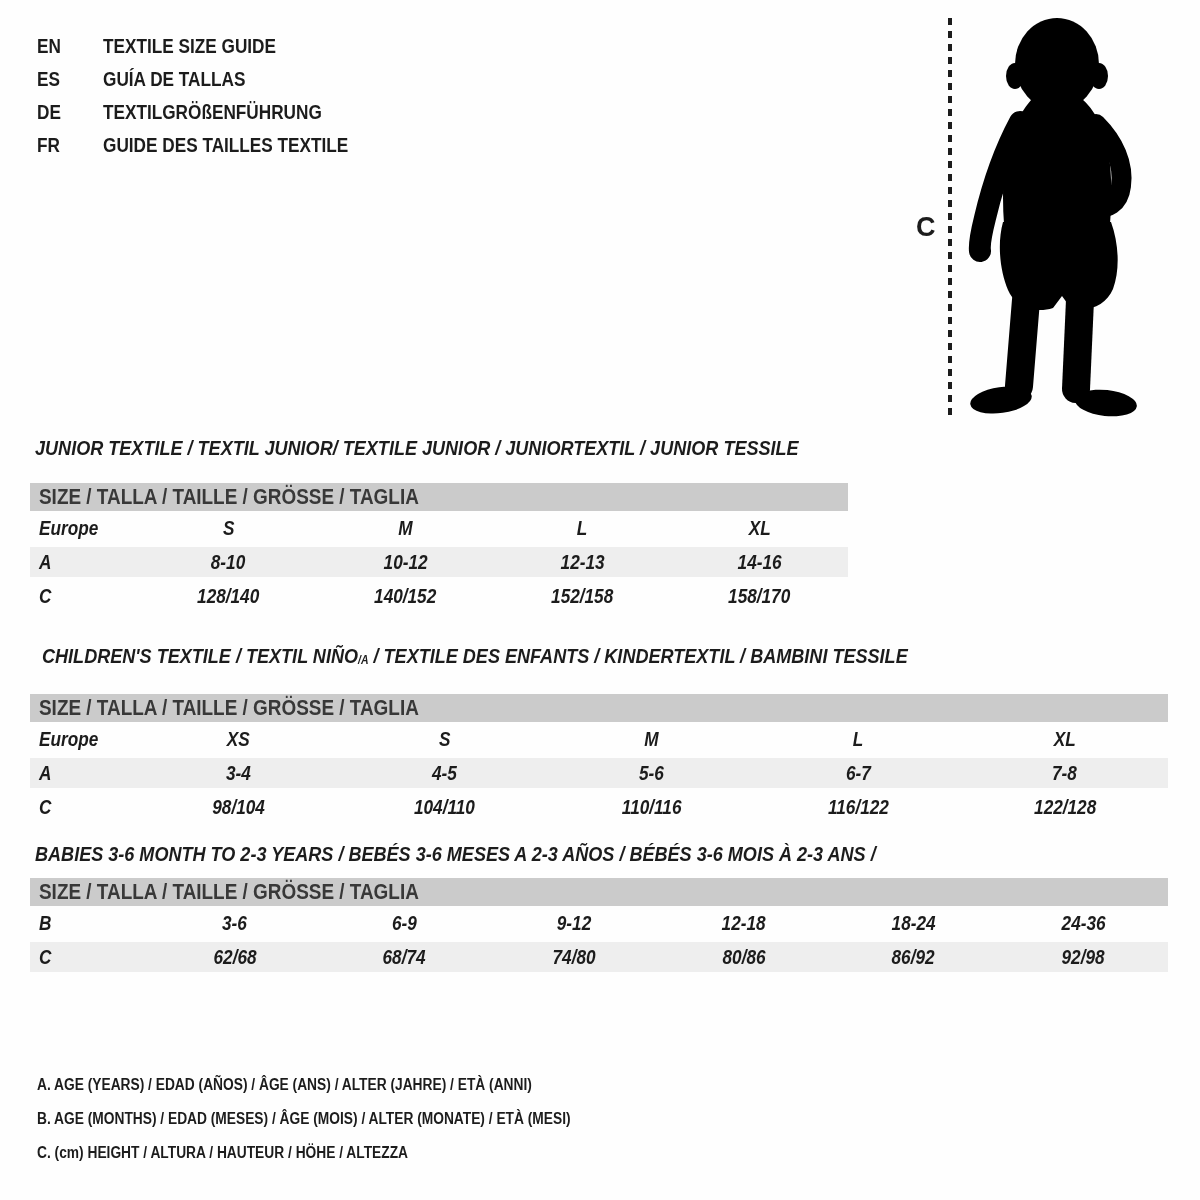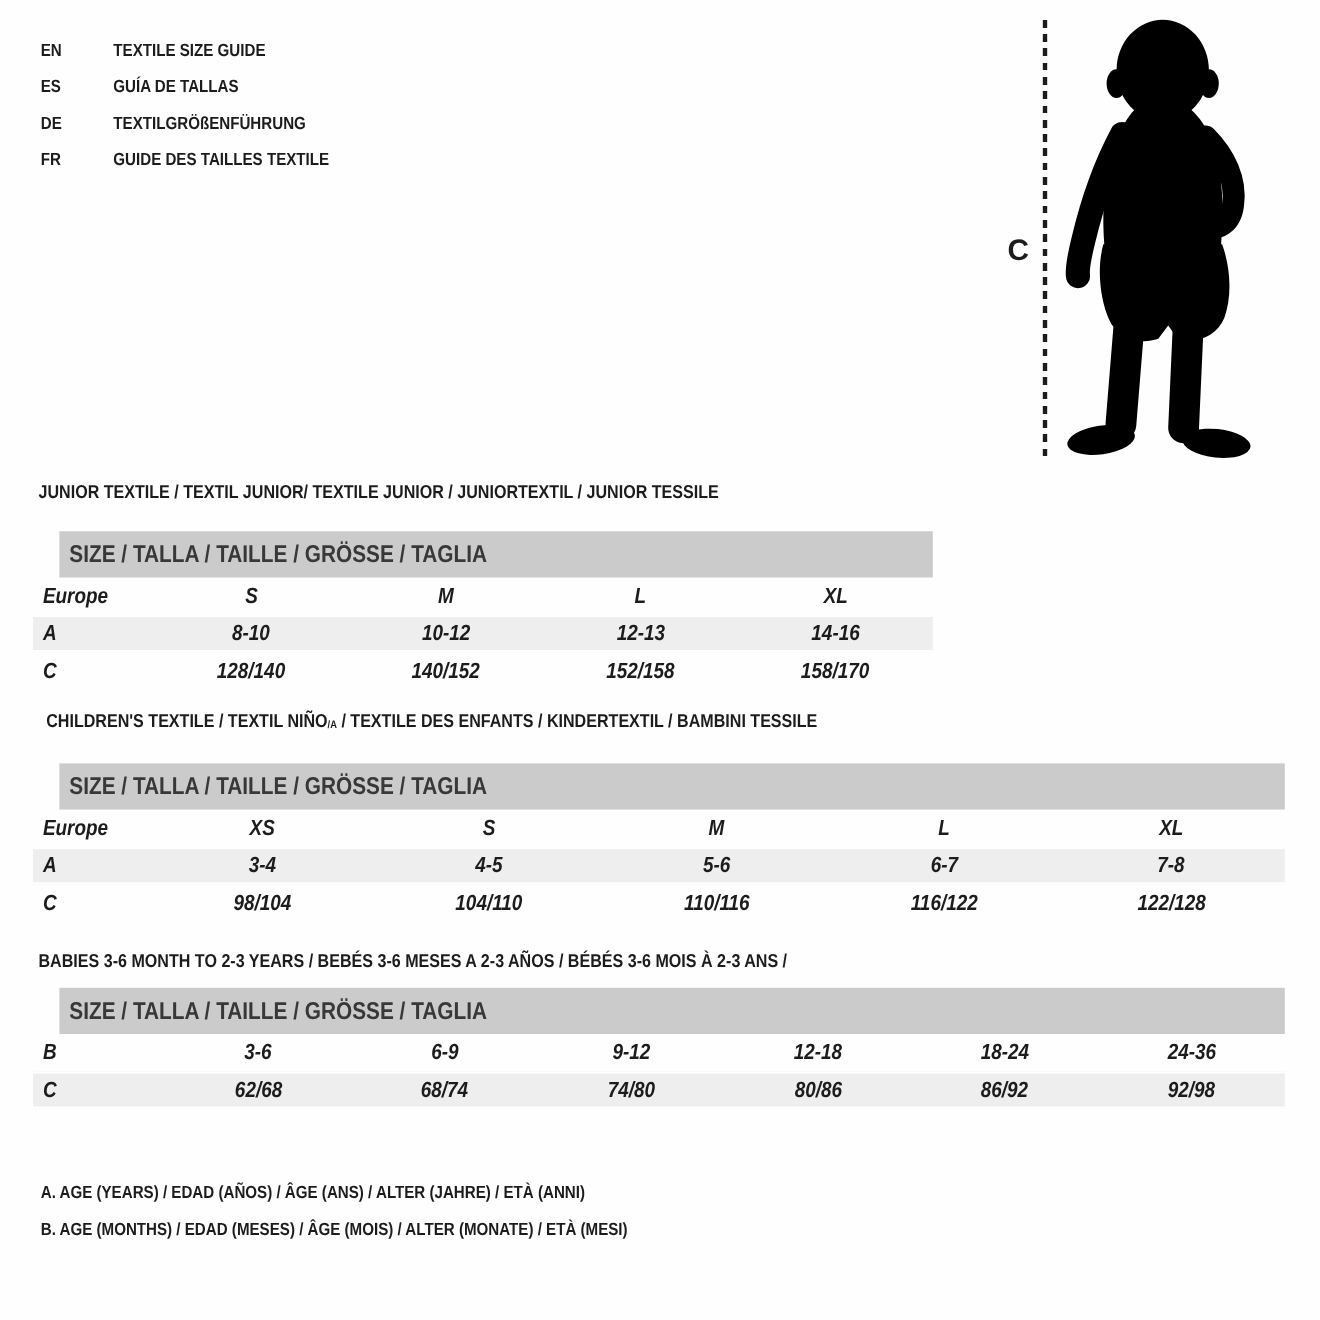--- a/index.html
+++ b/index.html
@@ -14,42 +14,42 @@
   html,body{margin:0;padding:0;}
   body{font-family:"Liberation Sans","DejaVu Sans",sans-serif;background:#fff;}
   .stage{position:relative;width:1200px;height:1200px;background:var(--page-bg);
          color:var(--ink);font-weight:700;overflow:hidden;}
 
   
   .cx{display:inline-block;transform:scaleX(.86);transform-origin:0 50%;white-space:nowrap;}
   .cc{transform-origin:50% 50%;}
 
   
-  .langs{position:absolute;left:37px;top:30px;font-size:16px;}
+  .langs{position:absolute;left:37px;top:30px;font-size:20px;}
   .lang-row{display:flex;height:33px;align-items:center;}
   .lang-code{width:66px;}
 
   
   .measure-c{position:absolute;left:916px;top:212px;font-size:27px;}
   .dash-line{position:absolute;left:948px;top:18px;width:4px;height:397px;
              background:repeating-linear-gradient(to bottom,var(--ink) 0 7px,transparent 7px 13px);}
   .fig-svg{position:absolute;left:963px;top:12px;color:var(--silhouette);}
 
   
   .tbl{position:absolute;left:30px;}
   .t1{top:437px;width:818px;}
   .t2{top:645px;width:1138px;}
-  .t3{top:856px;width:1138px;}
-  .tbl-title{font-size:17px;line-height:22px;margin-left:5px;}
+  .t3{top:836px;width:1138px;}
+  .tbl-title{font-size:21px;line-height:22px;margin-left:5px;font-style:italic;}
   .t1 .tbl-title{margin-bottom:24px;}
   .t2 .tbl-title{margin-bottom:23px;margin-left:12px;}
   .t3 .tbl-title{line-height:36px;margin-bottom:6px;}
   .sub{font-size:.58em;vertical-align:-0.12em;}
-  .band{height:42px;background:var(--band-bg);display:flex;align-items:center;
-        padding-left:9px;font-size:22px;color:var(--band-text);margin-left:24px;}
+  .band{height:28px;background:var(--band-bg);display:flex;align-items:center;
+        padding-left:9px;font-size:22px;color:var(--band-text);}
   .grid{display:grid;align-items:center;}
   .g1{grid-template-columns:110px repeat(4,1fr);}
   .g2{grid-template-columns:105px repeat(5,1fr);}
   .g3{grid-template-columns:120px repeat(6,1fr);}
   .row{height:34px;font-style:italic;}
   .row.alt{background:var(--row-alt-bg);border-top:2px solid var(--page-bg);
            border-bottom:2px solid var(--page-bg);}
   .lbl{padding-left:9px;font-size:20px;}
   .cell{text-align:center;font-size:20px;}
 
@@ -184,15 +184,16 @@
       <div class="cell"><span class="cx cc">74/80</span></div>
       <div class="cell"><span class="cx cc">80/86</span></div>
       <div class="cell"><span class="cx cc">86/92</span></div>
       <div class="cell"><span class="cx cc">92/98</span></div>
     </div>
   </div>
 
   <div class="notes">
     <div><span class="cx">A. AGE (YEARS) / EDAD (AÑOS) / ÂGE (ANS) / ALTER (JAHRE) / ETÀ (ANNI)</span></div>
     <div><span class="cx">B. AGE (MONTHS) / EDAD (MESES) / ÂGE (MOIS) / ALTER (MONATE) / ETÀ (MESI)</span></div>
+    <div><span class="cx">C. (cm) HEIGHT / ALTURA / HAUTEUR / HÖHE / ALTEZZA</span></div>
   </div>
 
 </div>
 
 </body></html>

